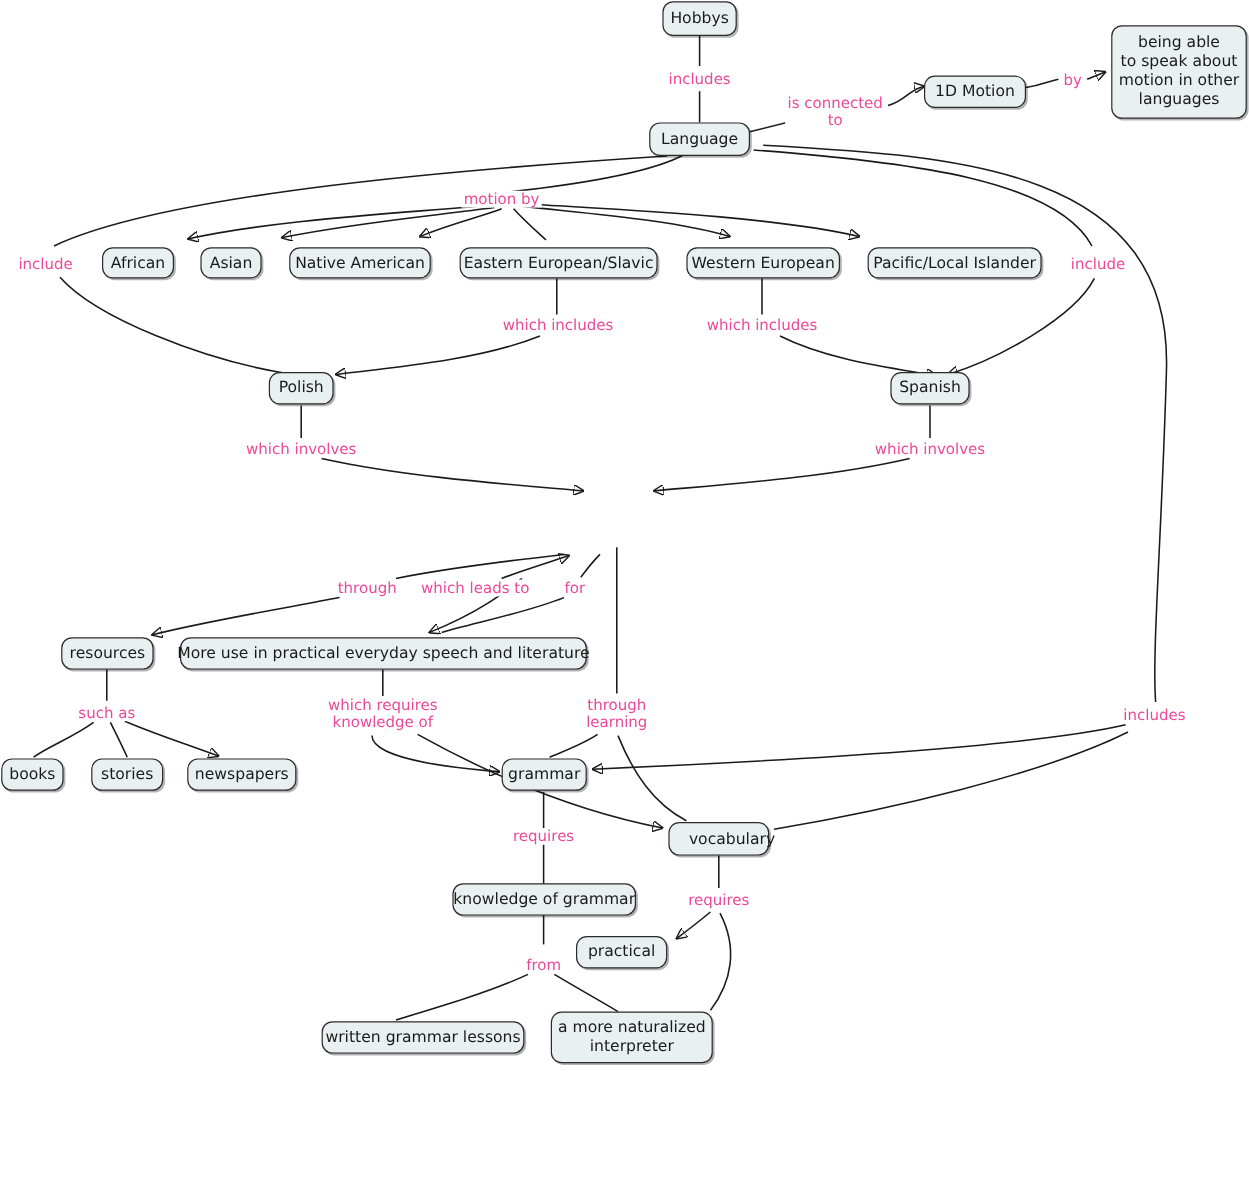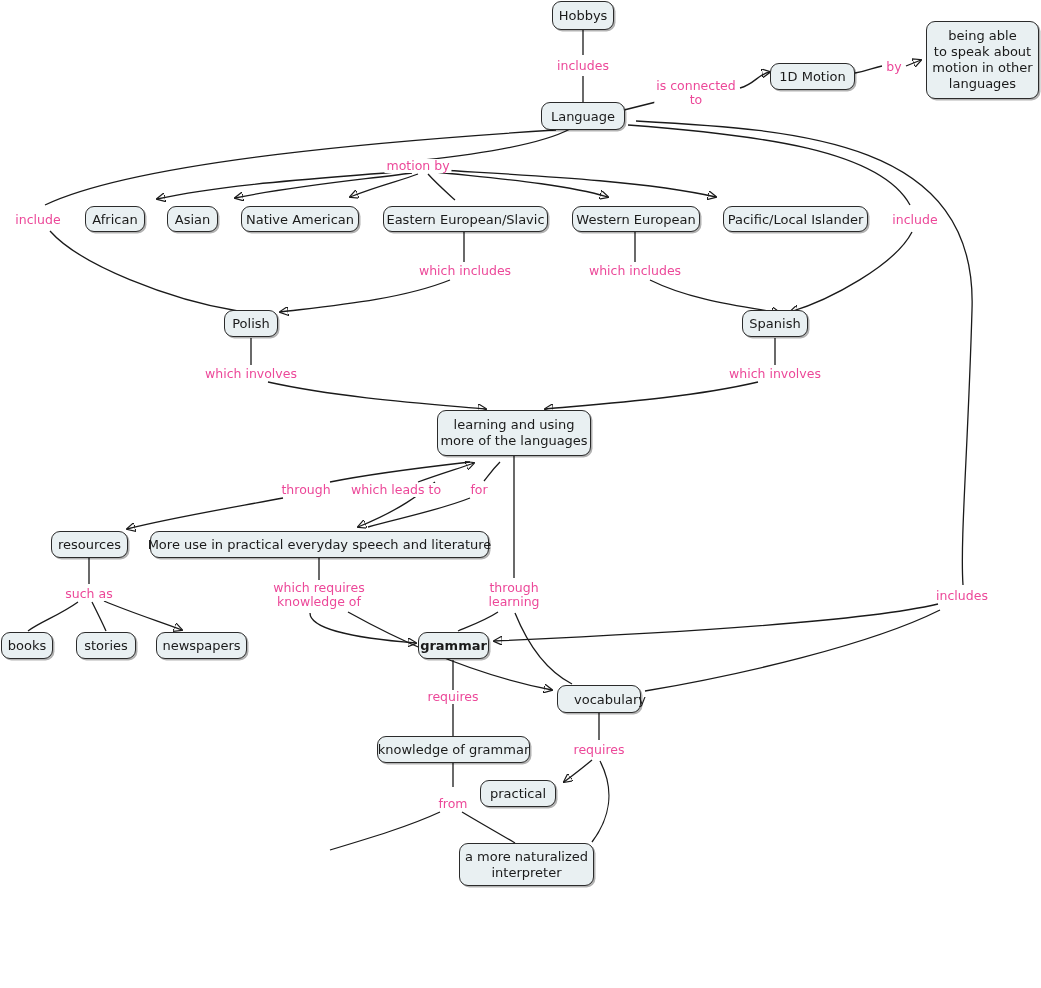--- a/index.html
+++ b/index.html
@@ -171,41 +171,40 @@
   <div class="node" style="left:383px; top:206px; width:165px; height:26px;">Eastern European/Slavic</div>
 
   <div class="node" style="left:572px; top:206px; width:128px; height:26px;">Western European</div>
 
   <div class="node" style="left:723px; top:206px; width:145px; height:26px;">Pacific/Local Islander</div>
 
   <div class="node" style="left:224px; top:310px; width:54px; height:27px;">Polish</div>
 
   <div class="node" style="left:742px; top:310px; width:66px; height:27px;">Spanish</div>
 
-  <div class="node" style="left:437px; top:410px; width:154px; height:46px; line-height:16px;">learning and using
-more of the languages</div>
 
   <div class="node" style="left:51px; top:531px; width:77px; height:27px;">resources</div>
 
   <div class="node" style="left:150px; top:531px; width:339px; height:27px;">More use in practical everyday speech and literature</div>
 
   <div class="node" style="left:1px; top:632px; width:52px; height:27px;">books</div>
 
   <div class="node" style="left:76px; top:632px; width:60px; height:27px;">stories</div>
 
   <div class="node" style="left:156px; top:632px; width:91px; height:27px;">newspapers</div>
 
-  <div class="node" style="left:418px; top:632px; width:71px; height:27px;font-weight:bold;">grammar</div>
+  <div class="node" style="left:418px; top:632px; width:71px; height:27px;">grammar</div>
 
   <div class="node" style="left:557px; top:685px; width:84px; height:28px;padding-left:31px;">vocabulary</div>
 
   <div class="node" style="left:377px; top:736px; width:153px; height:27px;">knowledge of grammar</div>
 
   <div class="node" style="left:480px; top:780px; width:76px; height:27px;">practical</div>
 
+  <div class="node" style="left:268px; top:851px; width:169px; height:27px;">written grammar lessons</div>
 
   <div class="node" style="left:459px; top:843px; width:135px; height:43px; line-height:16px;">a more naturalized
 interpreter</div>
 
   <div class="node plain" style="left:3px; top:960px; width:138px; height:26px; font-size:15px;">Thomas J. Stanovich</div>
 
   <div class="linklabel" style="left:583px; top:59px;">includes</div>
 
   <div class="linklabel" style="left:696px; top:79px;">is connected
 to</div>

